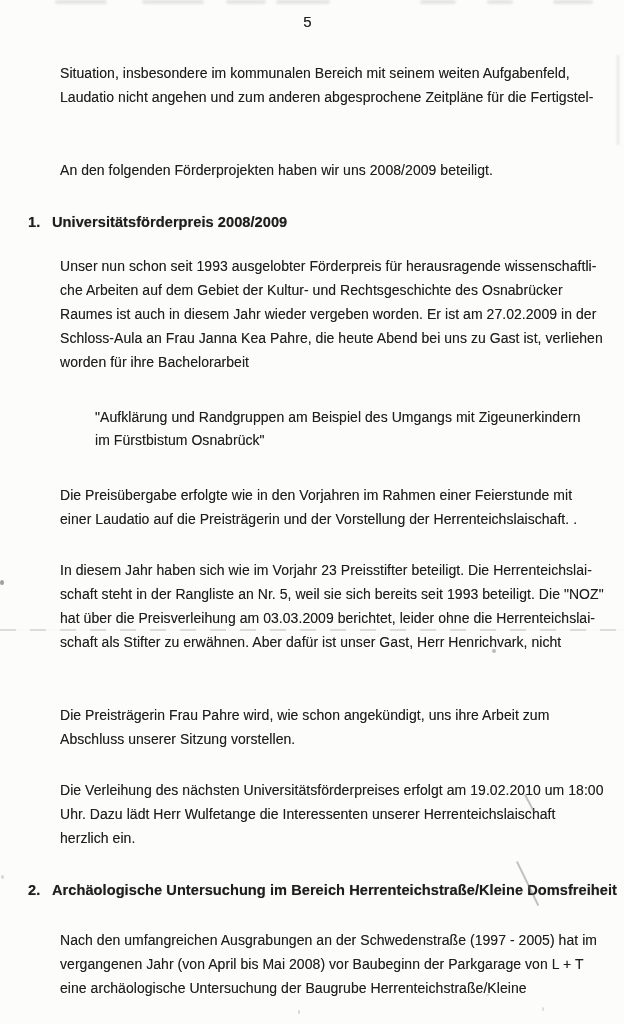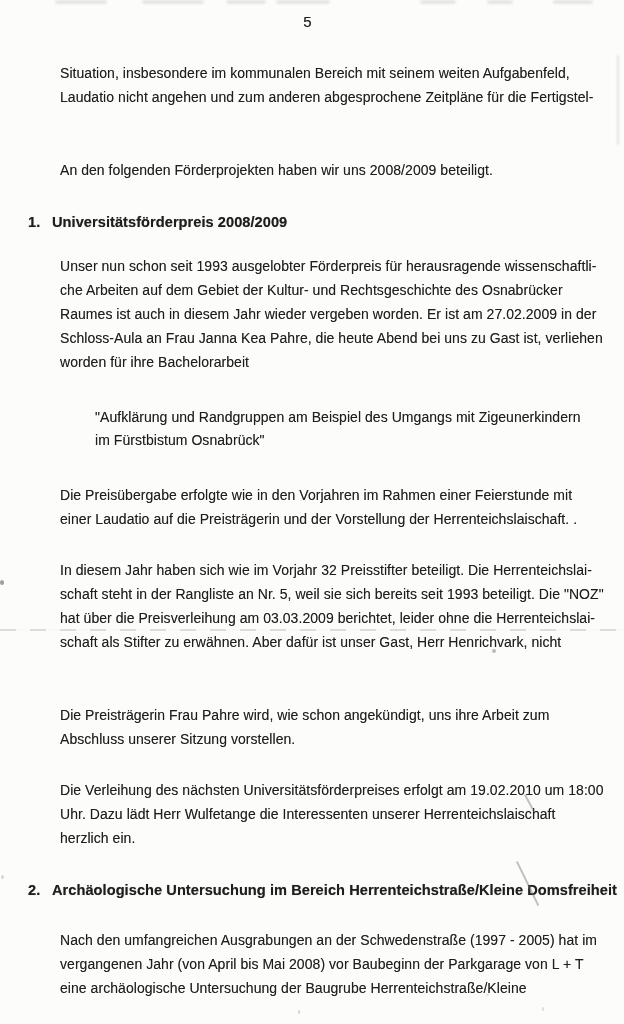--- a/index.html
+++ b/index.html
@@ -104,21 +104,21 @@
     <div class="ln">"Aufklärung und Randgruppen am Beispiel des Umgangs mit Zigeunerkindern</div>
     <div class="ln">im Fürstbistum Osnabrück"</div>
   </div>
 
   <div class="blk" style="top:483px">
     <div class="ln">Die Preisübergabe erfolgte wie in den Vorjahren im Rahmen einer Feierstunde mit</div>
     <div class="ln">einer Laudatio auf die Preisträgerin und der Vorstellung der Herrenteichslaischaft. .</div>
   </div>
 
   <div class="blk" style="top:558px">
-    <div class="ln">In diesem Jahr haben sich wie im Vorjahr 32 Preisstifter beteiligt. Die Herrenteichslai-</div>
+    <div class="ln">In diesem Jahr haben sich wie im Vorjahr 23 Preisstifter beteiligt. Die Herrenteichslai-</div>
     <div class="ln">schaft steht in der Rangliste an Nr. 5, weil sie sich bereits seit 1993 beteiligt. Die "NOZ"</div>
     <div class="ln">hat über die Preisverleihung am 03.03.2009 berichtet, leider ohne die Herrenteichslai-</div>
     <div class="ln">schaft als Stifter zu erwähnen. Aber dafür ist unser Gast, Herr Henrichvark, nicht</div>
   </div>
 
   <div class="blk" style="top:703px">
     <div class="ln">Die Preisträgerin Frau Pahre wird, wie schon angekündigt, uns ihre Arbeit zum</div>
     <div class="ln">Abschluss unserer Sitzung vorstellen.</div>
   </div>
 

